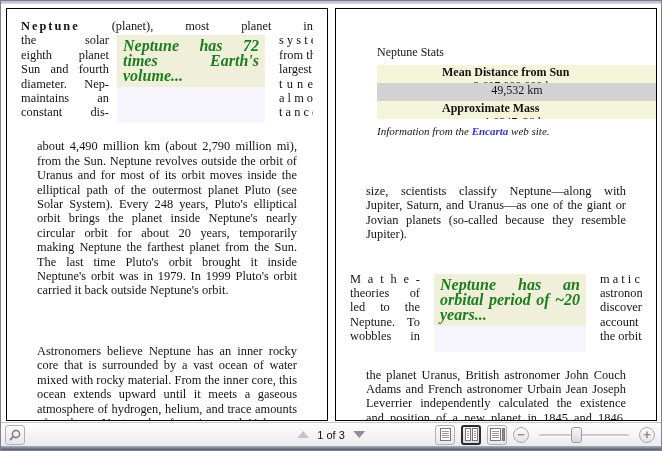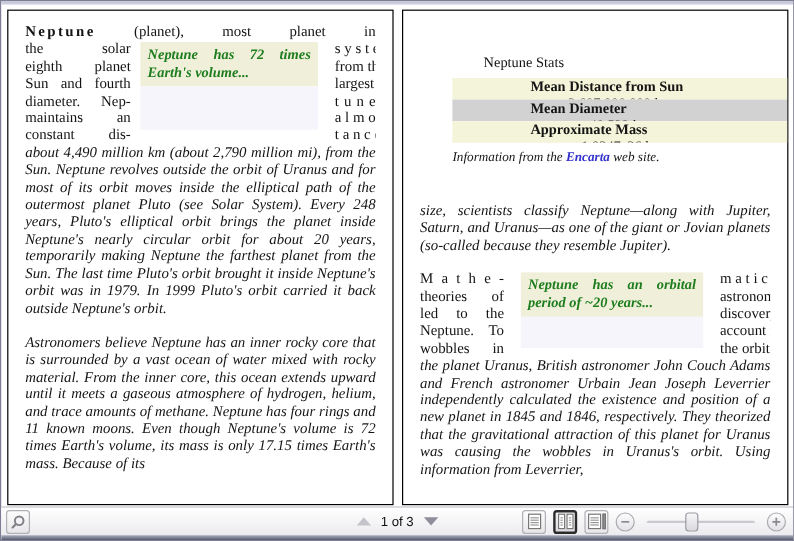--- a/index.html
+++ b/index.html
@@ -28,31 +28,31 @@
   .col-left1 { width:88px; }
   .col-right1 { flex:1; margin-left:8px; }
   .col-left2 { width:70px; }
   .col-right2 { flex:1; margin-left:8px; }
   .floater { margin:2px 6px 0 8px; }
   .floater1 { width:148px; }
   .floater2 { width:152px;margin-left:14px; }
   .pullquote {
     background:#f0f0da; color:#1e7d1e;
     font-style:italic; font-weight:bold;
-    font-size:12px; line-height:15px;
+    font-size:16px; line-height:15px;
     padding:3px 6px 4px 6px;
   }
   .floater-spacer { background:#f5f5fb; }
   .spacer1 { height:36px; }
   .spacer2 { height:26px; }
-  .para { margin:0;font-style:italic; }
+  .para { margin:16px; }
   .para-gap { height:14px; }
   
   .stats-block { margin:26px 0 0 27px; margin-right:-15px; font-size:12px; }
-  .stats-title { margin-bottom:6px; line-height:14px;margin-left:26px; }
+  .stats-title { margin-bottom:6px; line-height:14px; }
   .stats-row { display:flex; height:18px; align-items:center; white-space:nowrap; overflow:hidden;flex-direction:column; }
   .stats-row.beige { background:#f4f4da; }
   .stats-row.gray { background:#d2d2d2; }
   .stats-label { width:158px; font-weight:bold; padding-left:4px; flex:none; }
   .stats-value { flex:1; overflow:hidden; white-space:nowrap; }
   .stats-caption { font-style:italic; font-size:11px; margin-top:6px; line-height:13px; }
   .stats-caption a { color:#3333cc; font-weight:bold; cursor:pointer; }
   .p2-gap1 { height:30px; }
   
   .toolbar {
@@ -145,21 +145,20 @@
     </div>
 
     <div class="page">
       <div class="stats-block">
         <div class="stats-title">Neptune Stats</div>
         <div class="stats-row beige">
           <div class="stats-label">Mean Distance from Sun</div>
           <div class="stats-value">2,607,000,000 km</div>
         </div>
         <div class="stats-row gray">
-          <div class="stats-label">Mean Diameter</div>
           <div class="stats-value">49,532 km</div>
         </div>
         <div class="stats-row beige">
           <div class="stats-label">Approximate Mass</div>
           <div class="stats-value">1.0247e26 kg</div>
         </div>
         <div class="stats-caption"><span>Information from the </span><a>Encarta</a><span> web site.</span></div>
       </div>
 
       <div class="p2-gap1"></div>

